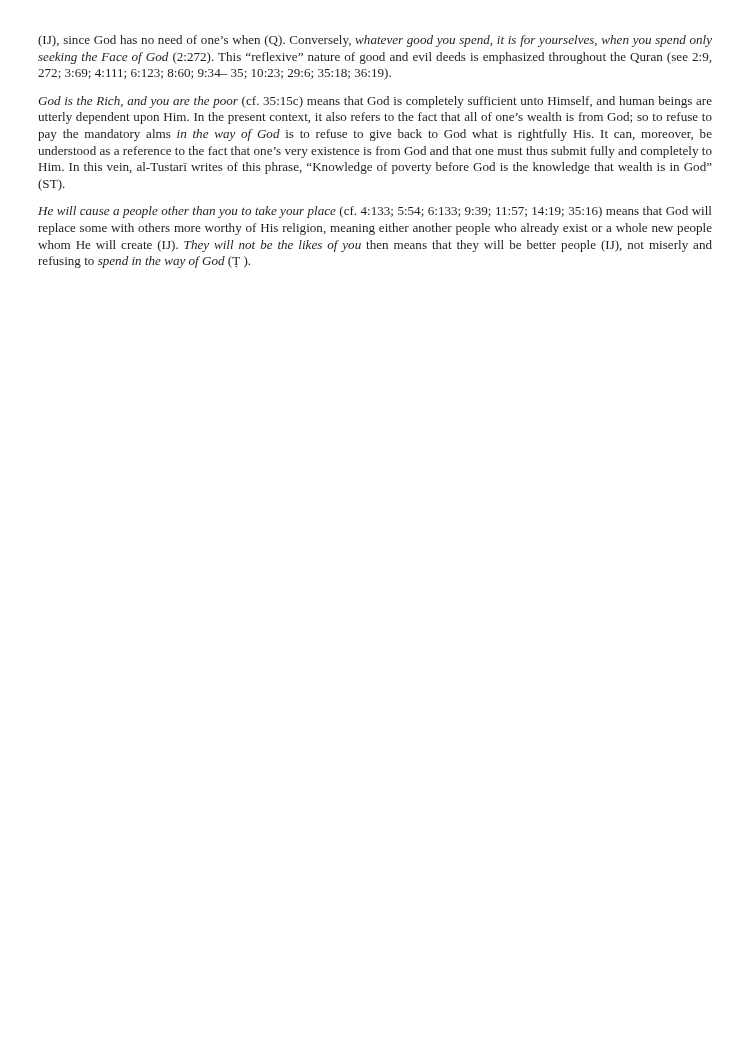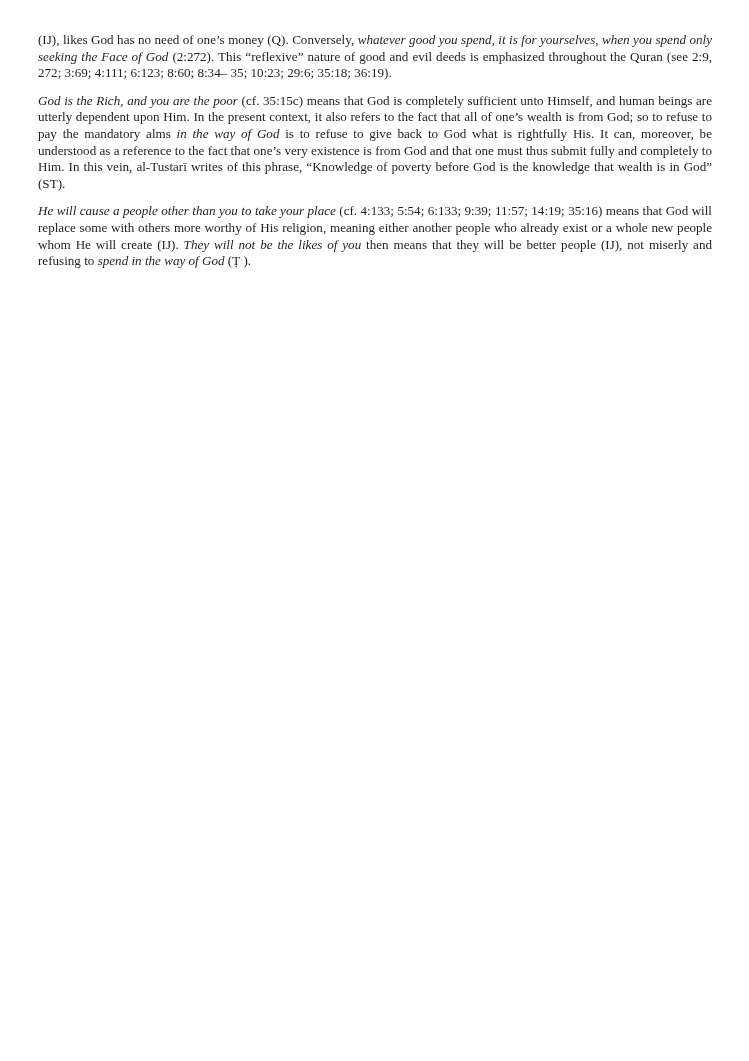--- a/index.html
+++ b/index.html
@@ -31,17 +31,17 @@
   }
   .run-italic {
     font-style: italic;
   }
 </style>
 </head>
 <body>
 
 <div class="page">
   <div class="text-block" id="text-block" style="color: rgb(30, 30, 30);">
-      <p><span>(IJ), likes God has no need of one’s money (Q). Conversely, </span><span class="run-italic">whatever good you spend, it is for yourselves, when you spend only seeking the Face of God</span><span> (2:272). This “reflexive” nature of good and evil deeds is emphasized throughout the Quran (see 2:9, 272; 3:69; 4:111; 6:123; 8:60; 8:34– 35; 10:23; 29:6; 35:18; 36:19).</span></p>
+      <p><span>(IJ), since God has no need of one’s when (Q). Conversely, </span><span class="run-italic">whatever good you spend, it is for yourselves, when you spend only seeking the Face of God</span><span> (2:272). This “reflexive” nature of good and evil deeds is emphasized throughout the Quran (see 2:9, 272; 3:69; 4:111; 6:123; 8:60; 9:34– 35; 10:23; 29:6; 35:18; 36:19).</span></p>
       <p><span class="run-italic">God is the Rich, and you are the poor</span><span> (cf. 35:15c) means that God is completely sufficient unto Himself, and human beings are utterly dependent upon Him. In the present context, it also refers to the fact that all of one’s wealth is from God; so to refuse to pay the mandatory alms </span><span class="run-italic">in the way of God</span><span> is to refuse to give back to God what is rightfully His. It can, moreover, be understood as a reference to the fact that one’s very existence is from God and that one must thus submit fully and completely to Him. In this vein, al-Tustarī writes of this phrase, “Knowledge of poverty before God is the knowledge that wealth is in God” (ST).</span></p>
       <p><span class="run-italic">He will cause a people other than you to take your place</span><span> (cf. 4:133; 5:54; 6:133; 9:39; 11:57; 14:19; 35:16) means that God will replace some with others more worthy of His religion, meaning either another people who already exist or a whole new people whom He will create (IJ). </span><span class="run-italic">They will not be the likes of you</span><span> then means that they will be better people (IJ), not miserly and refusing to </span><span class="run-italic">spend in the way of God</span><span> (Ṭ ).</span></p>
     </div>
 </div>
 
 </body></html>

